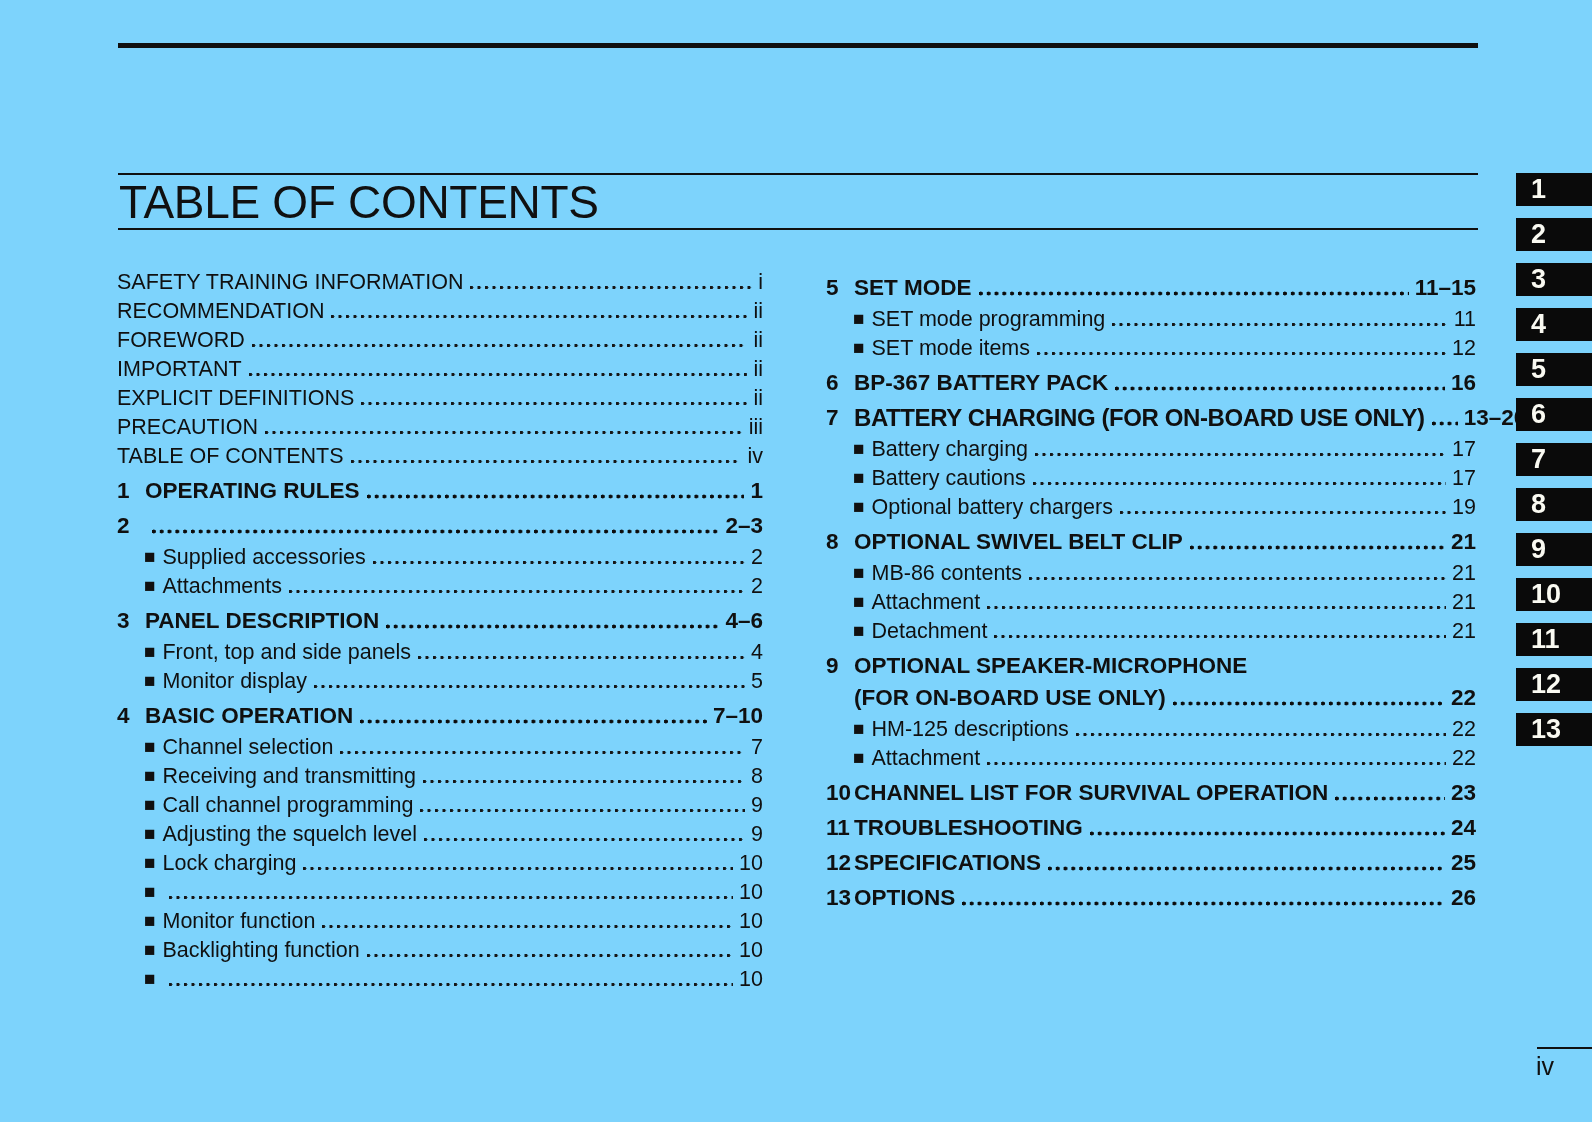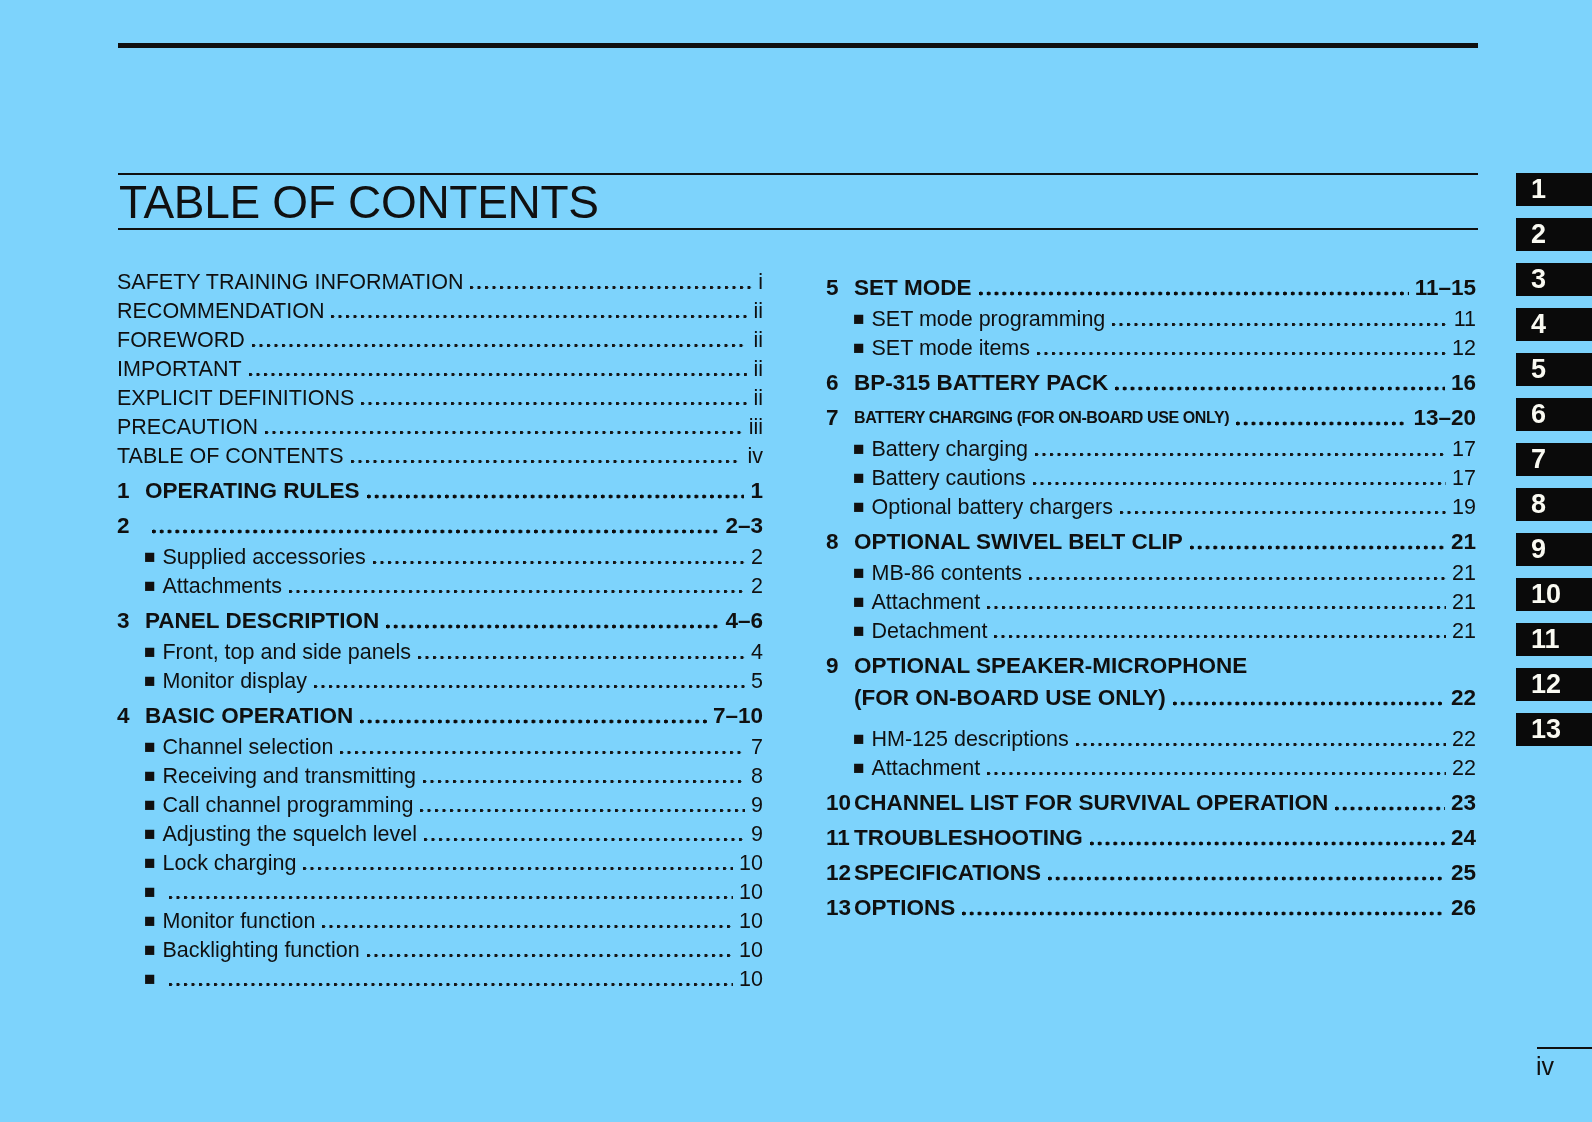--- a/index.html
+++ b/index.html
@@ -31,21 +31,21 @@
 
   .row {
     display:flex; align-items:flex-end;
     height:29px; font-size:21.5px; line-height:26px;
     white-space:nowrap;
   }
   .row.section, .row.cont {
     font-weight:bold; font-size:22.5px; height:30px; line-height:27px;
   }
   .row.section { margin-top:5px; margin-bottom:2px; }
-  .row.cont { margin-bottom:12px; }
+  .row.cont { margin-bottom:2px; }
   .num { flex:0 0 28px; }
   .num-spacer { flex:0 0 28px; }
   .bullet { flex:0 0 auto; padding-right:7px; font-size:19px; line-height:26px; }
   .label { flex:0 1 auto; }
   .leader {
     flex:1 1 26px; min-width:26px; align-self:flex-end;
     height:5px; margin:0 6px 5px 7px;
     background-image:radial-gradient(circle at 1.6px 2.5px, #151515 1.5px, rgba(0,0,0,0) 1.9px);
     background-size:7.5px 5px; background-repeat:repeat-x;
   }
@@ -247,27 +247,27 @@
       </div>
       <div class="row sub">
         <span class="num-spacer" style="flex: 0 0 27px;"></span>
         <span class="bullet">■</span>
         <span class="label">SET mode items</span>
         <span class="leader"></span>
         <span class="page-num">12</span>
       </div>
       <div class="row section">
         <span class="num">6</span>
-        <span class="label">BP-315 BATTERY PACK</span>
+        <span class="label">BP-367 BATTERY PACK</span>
         <span class="leader"></span>
         <span class="page-num">16</span>
       </div>
       <div class="row section">
         <span class="num">7</span>
-        <span class="label" style="font-size: 16px; letter-spacing: -0.4px;">BATTERY CHARGING (FOR ON-BOARD USE ONLY)</span>
+        <span class="label" style="font-size: 24px; letter-spacing: -0.4px;">BATTERY CHARGING (FOR ON-BOARD USE ONLY)</span>
         <span class="leader"></span>
         <span class="page-num">13–20</span>
       </div>
       <div class="row sub">
         <span class="num-spacer" style="flex: 0 0 27px;"></span>
         <span class="bullet">■</span>
         <span class="label">Battery charging</span>
         <span class="leader"></span>
         <span class="page-num">17</span>
       </div>

